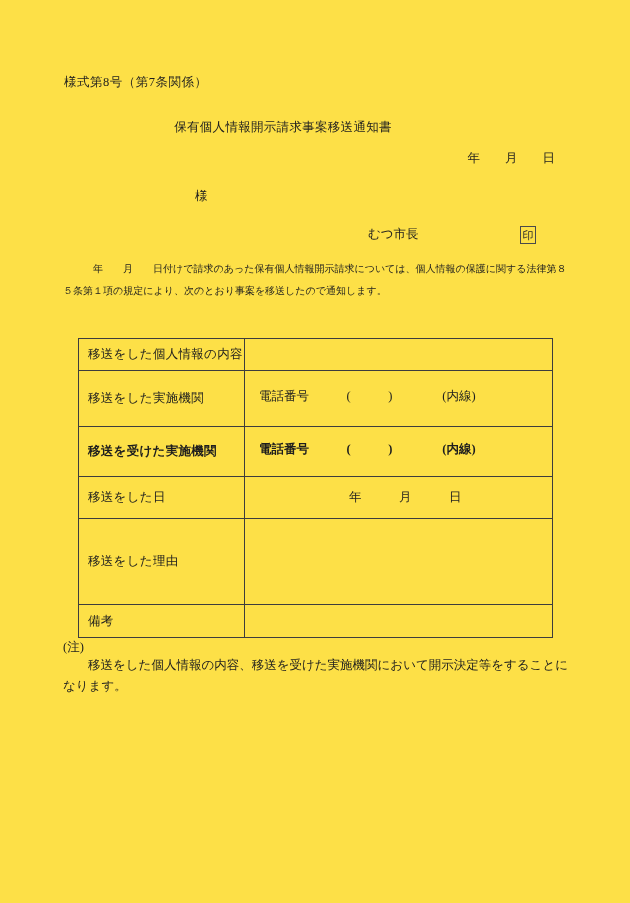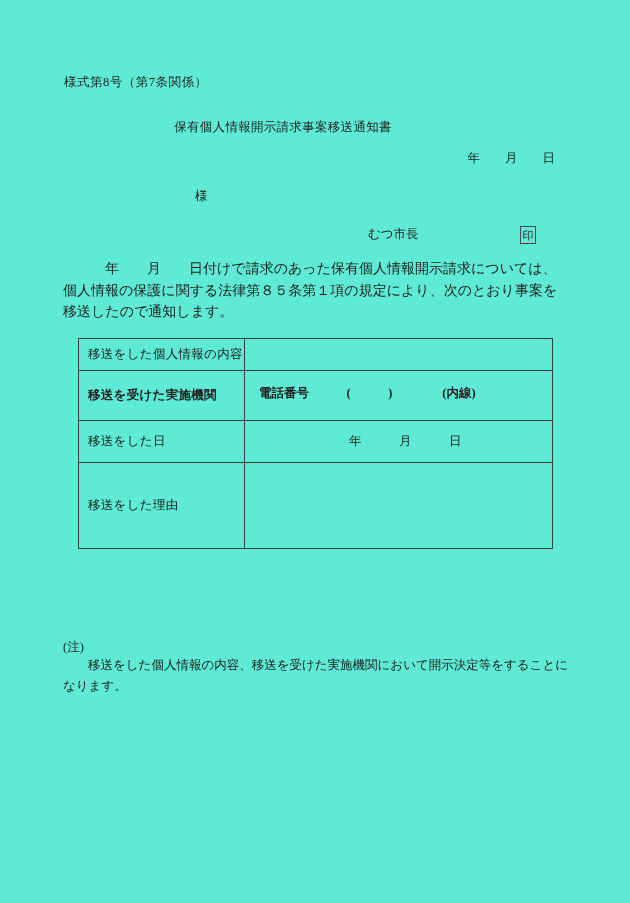--- a/index.html
+++ b/index.html
@@ -7,21 +7,21 @@
   body {
     background: #ffffff;
     font-family: "Liberation Serif", "DejaVu Serif", serif;
     color: #1e1e1e;
     position: relative;
     overflow: hidden;
   }
   .page {
     position: absolute;
     inset: 0;
-    background: #5eead4;
+    background: #fde047;
   }
   .abs { position: absolute; }
 
   .form-number {
     left: 64px; top: 75px;
     font-size: 12.5px; line-height: 15px;
     letter-spacing: 0.5px;
   }
   .doc-title {
     left: 0; top: 120px; width: 566px;
@@ -45,21 +45,21 @@
     left: 520px; top: 226px;
     width: 16px; height: 18px;
     border: 1px solid #4a4a4a;
     display: flex; align-items: center; justify-content: center;
   }
   .seal-box span {
     font-size: 11px; line-height: 11px; color: #2a2a2a;
   }
   .body-para {
     left: 63px; top: 258px; width: 506px;
-    font-size: 14px; line-height: 21.5px;
+    font-size: 10px; line-height: 21.5px;
     text-align: left;
     word-break: normal;
   }
 
   table.form-table {
     position: absolute;
     left: 78px; top: 338px;
     width: 475px;
     border-collapse: collapse;
     table-layout: fixed;
@@ -116,31 +116,39 @@
   </div>
 
   <div class="abs body-para">　　　年　　月　　日付けで請求のあった保有個人情報開示請求については、個人情報の保護に関する法律第８５条第１項の規定により、次のとおり事案を移送したので通知します。</div>
 
   <table class="form-table">
     <tbody>
         <tr class="r1">
       <td class="lbl">移送をした個人情報の内容</td>
       <td class="val"></td>
     </tr>
+    <tr class="r2">
+      <td class="lbl">移送をした実施機関</td>
+      <td class="val phone">電話番号　　　(　　　)　　　　(内線)</td>
+    </tr>
     <tr class="r3">
       <td class="lbl">移送を受けた実施機関</td>
       <td class="val phone">電話番号　　　(　　　)　　　　(内線)</td>
     </tr>
     <tr class="r4">
       <td class="lbl">移送をした日</td>
       <td class="val dateval">年　　　月　　　日</td>
     </tr>
     <tr class="r5">
       <td class="lbl">移送をした理由</td>
       <td class="val"></td>
     </tr>
+    <tr class="r6">
+      <td class="lbl">備考</td>
+      <td class="val"></td>
+    </tr>
   </tbody>
     </table>
 
   <div class="abs note-label">(注)</div>
   <div class="abs note-text">　　移送をした個人情報の内容、移送を受けた実施機関において開示決定等をすることになります。</div>
 
 </div>
 
 </body></html>

